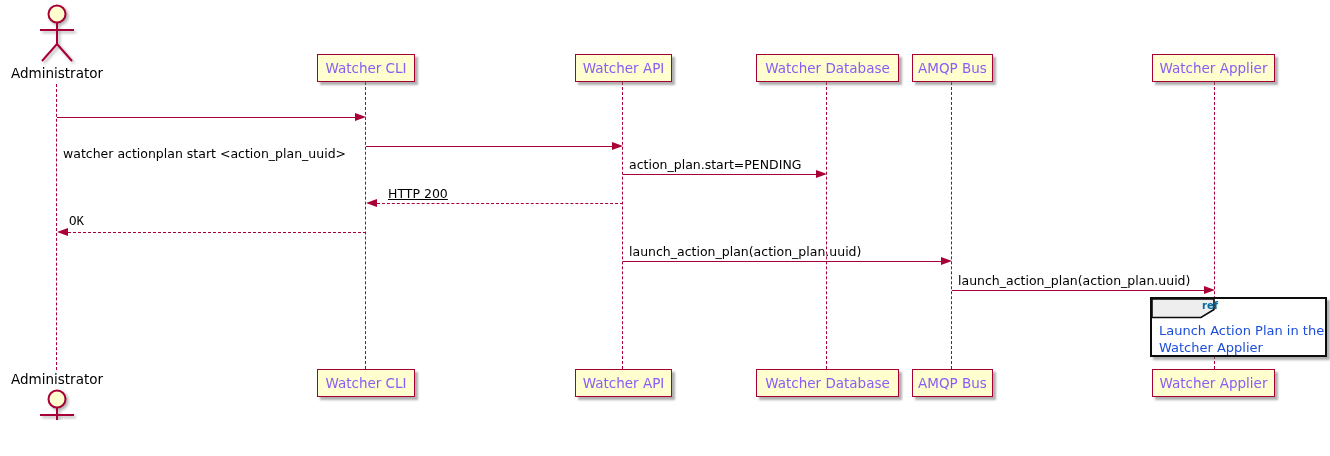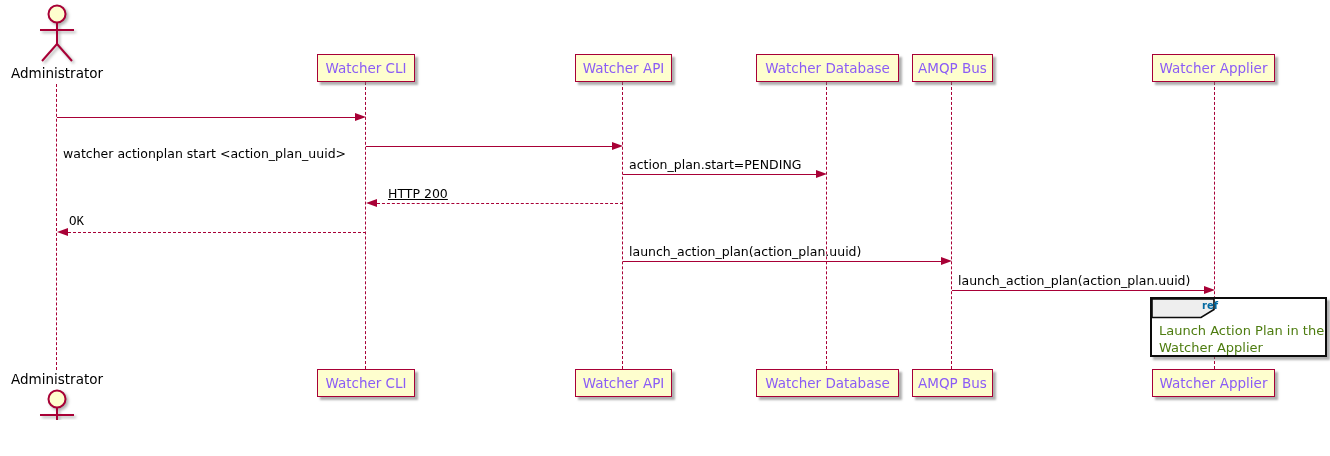--- a/index.html
+++ b/index.html
@@ -78,21 +78,21 @@
     left: 14px; top: 1px;
     font-size: 10px;
     font-weight: bold;
     color: #0369a1;
     margin-left: 36px;
   }
   .ref-body {
     position: absolute;
     left: 7px; top: 23px;
     font-size: 13px;
-    color: #4d7c0f;
+    color: #1d4ed8;
     white-space: pre-line;
     line-height: 17px;
   }
 </style>
 </head>
 <body>
 
 <div id="diagram">
 
   <div class="lifeline" style="left:56px; top:84px; height:286px;"></div>

